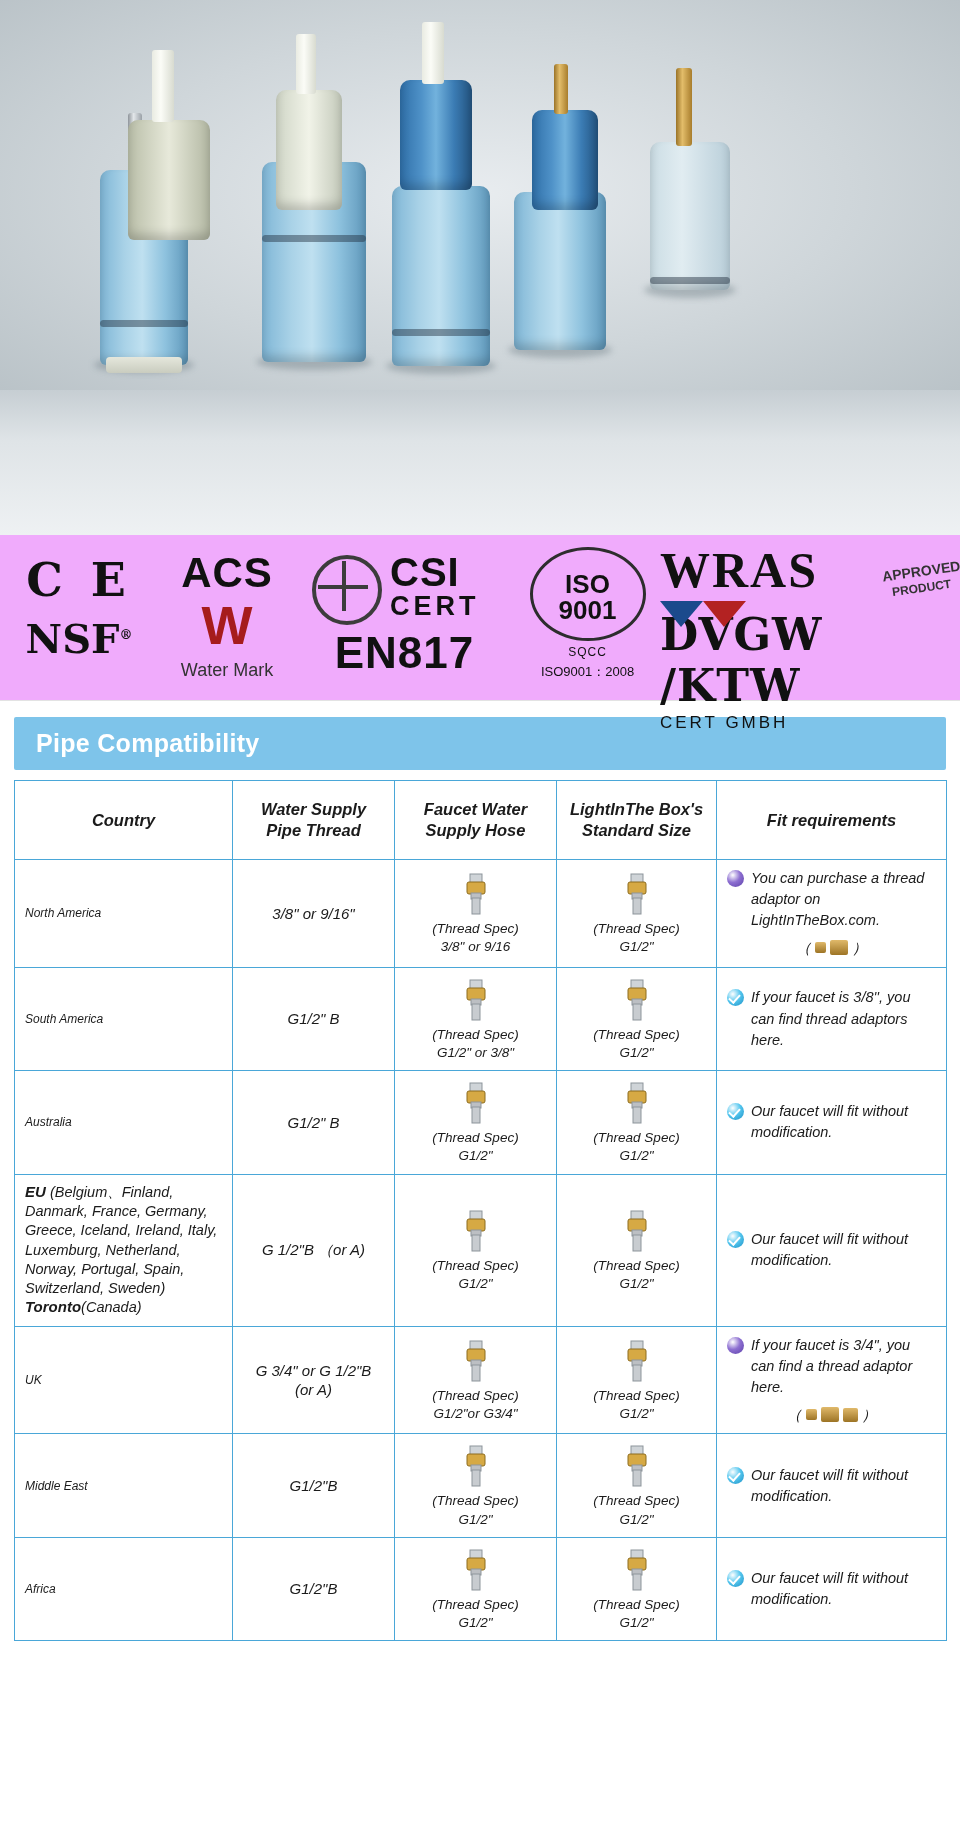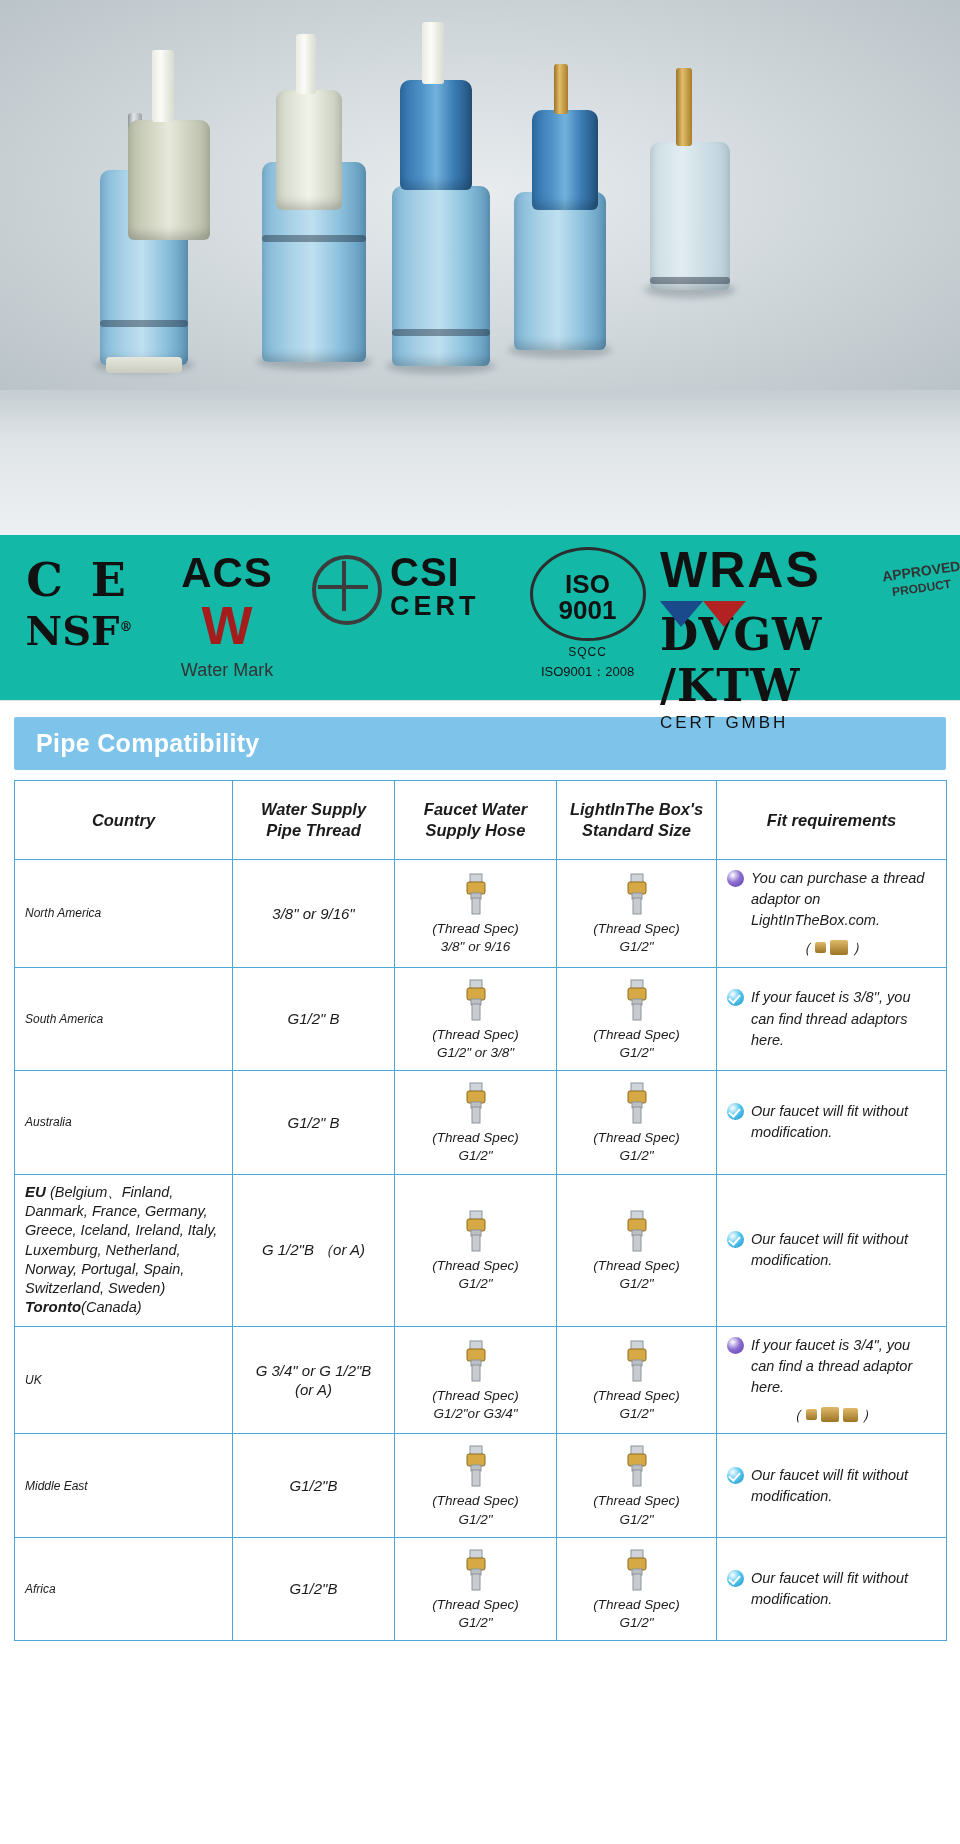--- a/index.html
+++ b/index.html
@@ -51,27 +51,27 @@
     position:absolute;border-radius:4px;
     background:linear-gradient(180deg,#e5e7dc,#c9ccbf);
   }
   .cart .shadow{
     position:absolute;left:-6px;right:-6px;bottom:-8px;height:16px;border-radius:50%;
     background:rgba(90,105,115,.35);filter:blur(3px);
   }
 
   
   .certs{
-    width:960px;height:165px;background:#14b8a6;position:relative;
+    width:960px;height:165px;background:#f0abfc;position:relative;
     border-bottom:1px solid #e3e3e3;
   }
   .cert{position:absolute;text-align:center;color:#111;}
   .ce      {left:14px;  top:18px;  width:130px;}
   .ce .big {font-family:"DejaVu Serif", serif;font-size:46px;letter-spacing:6px;font-weight:700;}
-  .ce .nsf {font-family:"DejaVu Serif", serif;font-size:40px;font-weight:700;margin-top:0;}
+  .ce .nsf {font-family:"DejaVu Serif", serif;font-size:40px;font-weight:700;margin-top:8px;}
   .ce .nsf sup{font-size:13px;}
 
   .acs     {left:152px; top:14px; width:150px;}
   .acs .t  {font-family:"Liberation Sans", sans-serif;font-size:42px;font-weight:800;letter-spacing:1px;}
   .acs .wm {color:#a61c1c;font-size:54px;font-weight:800;line-height:.9;margin-top:4px;font-family:"Liberation Sans",sans-serif;}
   .acs .sub{font-size:18px;margin-top:10px;color:#333;}
 
   .csi     {left:312px; top:18px; width:185px;}
   .csi .t  {font-size:40px;font-weight:800;line-height:.95;letter-spacing:1px;}
   .csi .t2 {font-size:27px;font-weight:800;letter-spacing:4px;}
@@ -89,21 +89,21 @@
   .iso     {left:525px; top:10px; width:125px;}
   .iso-ell {
     position:absolute;left:530px;top:12px;width:110px;height:88px;border-radius:50%;
     border:3px solid #2d2d2d;
   }
   .iso .nine{font-size:26px;font-weight:800;line-height:1.0;margin-top:26px;}
   .iso .sqcc{font-size:12px;margin-top:22px;letter-spacing:1px;}
   .iso .cap2{font-size:13px;margin-top:4px;}
 
   .wras    {left:660px; top:6px;  width:300px;text-align:left;}
-  .wras .t {font-family:Liberation Sans, sans-serif;font-size:50px;font-weight:700;letter-spacing:2px;}
+  .wras .t {font-family:Liberation Serif, serif;font-size:50px;font-weight:700;letter-spacing:2px;}
   .wras .ap{position:absolute;left:222px;top:22px;font-size:14px;color:#333;transform:rotate(-8deg);font-weight:600;}
   .wras .pr{position:absolute;left:232px;top:40px;font-size:12px;color:#333;transform:rotate(-8deg);font-weight:600;}
   .wras .dv{font-family:"DejaVu Serif", serif;font-size:44px;font-weight:700;margin-top:10px;letter-spacing:1px;}
   .wras .gm{font-size:17px;letter-spacing:3px;margin-top:2px;}
   .wras-flag{position:absolute;left:0;top:60px;width:86px;height:26px;}
 
   
   .section{padding:0 14px 22px 14px;}
   .band{
     background:#7ec4ea;color:#fff;font-size:25px;font-weight:700;
@@ -229,20 +229,21 @@
       <div class="wm">W</div>
       <div class="sub">Water Mark</div>
     </div>
 
     <div class="csi-mark"></div>
     <div class="cert csi">
       <div style="margin-left:78px;text-align:left;">
         <div class="t">CSI</div>
         <div class="t2">CERT</div>
       </div>
+      <div class="en">EN817</div>
     </div>
 
     <div class="iso-ell"></div>
     <div class="cert iso">
       <div class="nine">ISO</div>
       <div class="nine" style="margin-top:0">9001</div>
       <div class="sqcc">SQCC</div>
       <div class="cap2">ISO9001：2008</div>
     </div>
 

